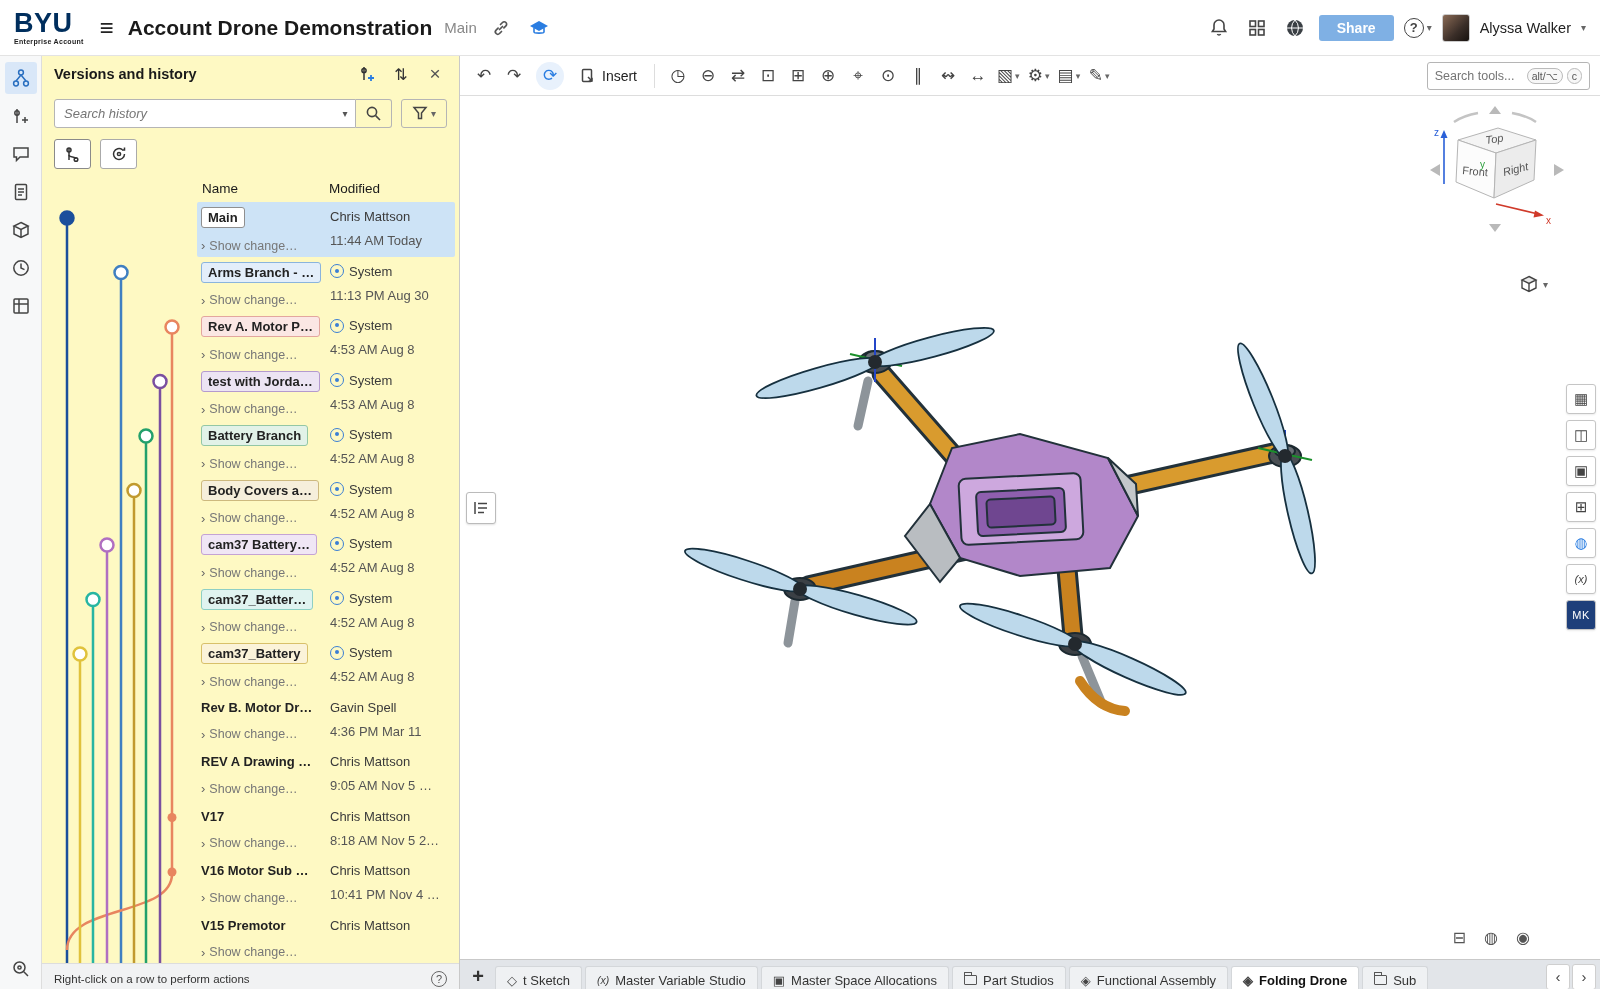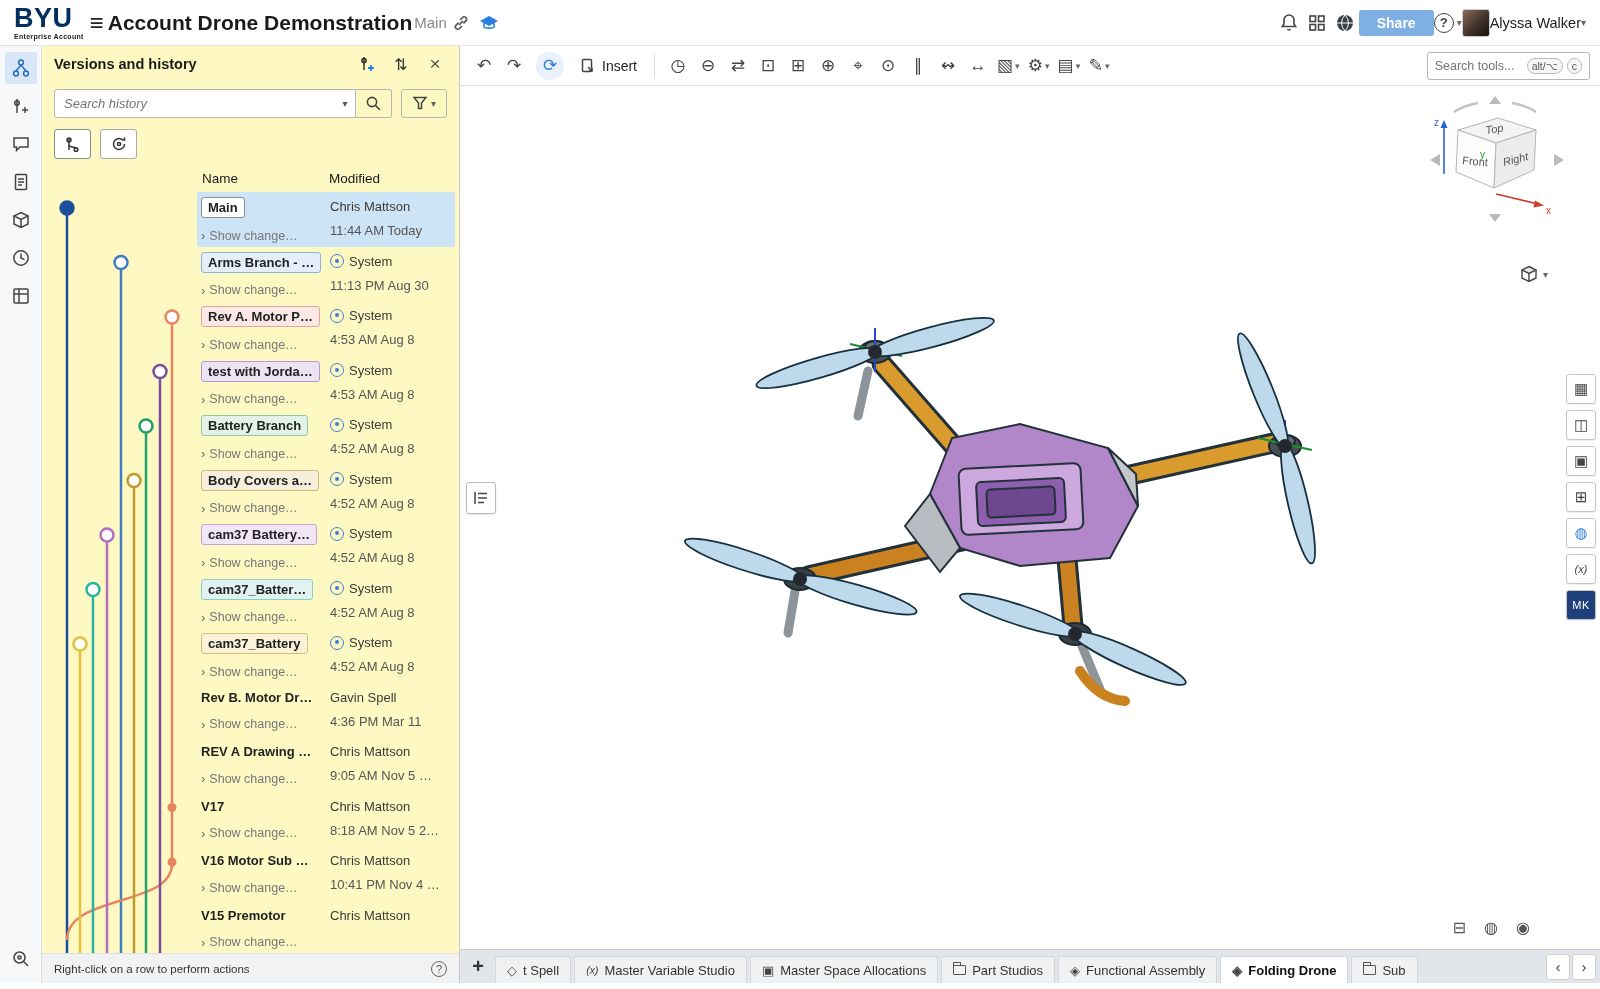--- a/index.html
+++ b/index.html
@@ -1,21 +1,21 @@
 <!DOCTYPE html>
 <html><head>
 <meta charset="utf-8">
 <style>
   *{margin:0;padding:0;box-sizing:border-box}
   html,body{width:1600px;height:989px;overflow:hidden}
   body{font-family:"Liberation Sans",sans-serif;background:#fff;color:#222;font-size:13px}
   button{background:none;border:none;font-family:inherit;cursor:pointer;color:inherit}
 
   
-  .topbar{height:46px;display:flex;align-items:center;padding:0 14px;background:#fff;border-bottom:1px solid #e3e3e3}
+  .topbar{height:56px;display:flex;align-items:center;gap:10px;padding:0 14px;background:#fff;border-bottom:1px solid #e3e3e3}
   .logo-block{display:flex;flex-direction:column;line-height:1;margin-right:2px}
   .logo-text{font-weight:bold;font-size:27px;color:#002e5d;letter-spacing:.5px}
   .logo-sub{font-size:7px;color:#222;margin-top:1px;letter-spacing:.3px;font-weight:bold}
   .hamburger{font-size:24px;color:#222;padding:0 4px}
   .doc-title{font-size:21px;font-weight:bold;color:#1a1a1a;white-space:nowrap}
   .workspace-name{color:#888;font-size:15px;margin-left:2px}
   .hdr-icon{width:28px;height:28px;display:flex;align-items:center;justify-content:center;color:#444}
   .hdr-spacer{flex:1}
   .share-btn{background:#7fb0e4;color:#fff;font-size:14px;padding:5px 18px;border-radius:3px;font-weight:bold}
   .help-btn{display:flex;align-items:center;gap:3px;color:#444}
@@ -788,21 +788,21 @@
             <button style="color: rgb(85, 85, 85); font-size: 16px;">◍</button>
             <button style="color: rgb(85, 85, 85); font-size: 16px;">◉</button>
           </div>
       </div>
 
       <div class="tabbar">
         <button class="tab-add">+</button>
         <div id="tab-items" style="display:flex;align-items:flex-end;gap:3px;height:100%;overflow:hidden">
   <div class="tab partial-left">
     <span class="tab-icon">◇</span>
-    <span class="tab-label">t Spell</span>
+    <span class="tab-label">t Sketch</span>
   </div>
 
   <div class="tab">
     <span class="tab-icon vartext">(x)</span>
     <span class="tab-label">Master Variable Studio</span>
   </div>
 
   <div class="tab">
     <span class="tab-icon">▣</span>
     <span class="tab-label">Master Space Allocations</span>

